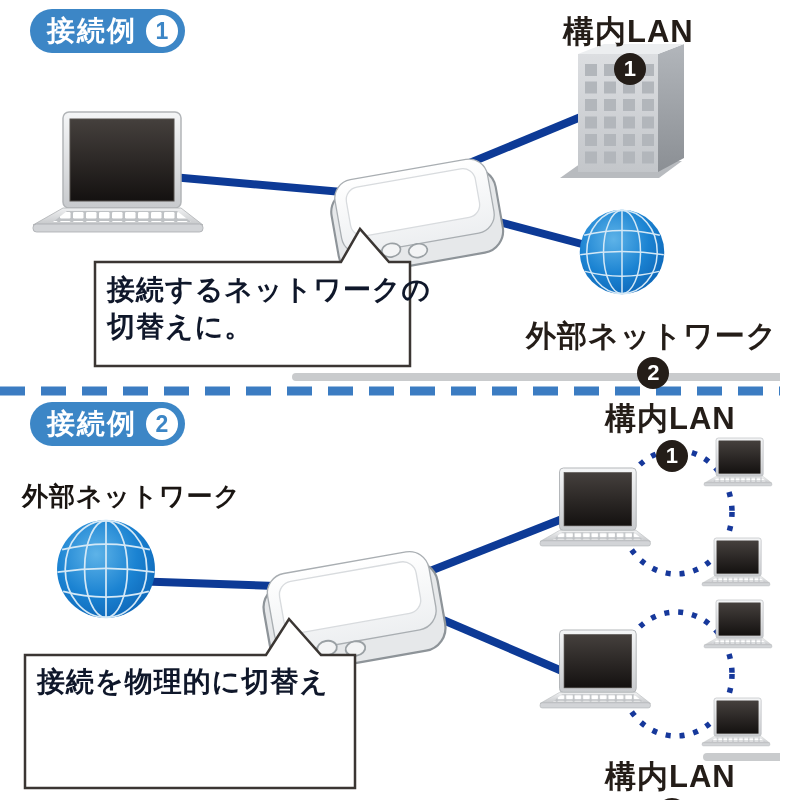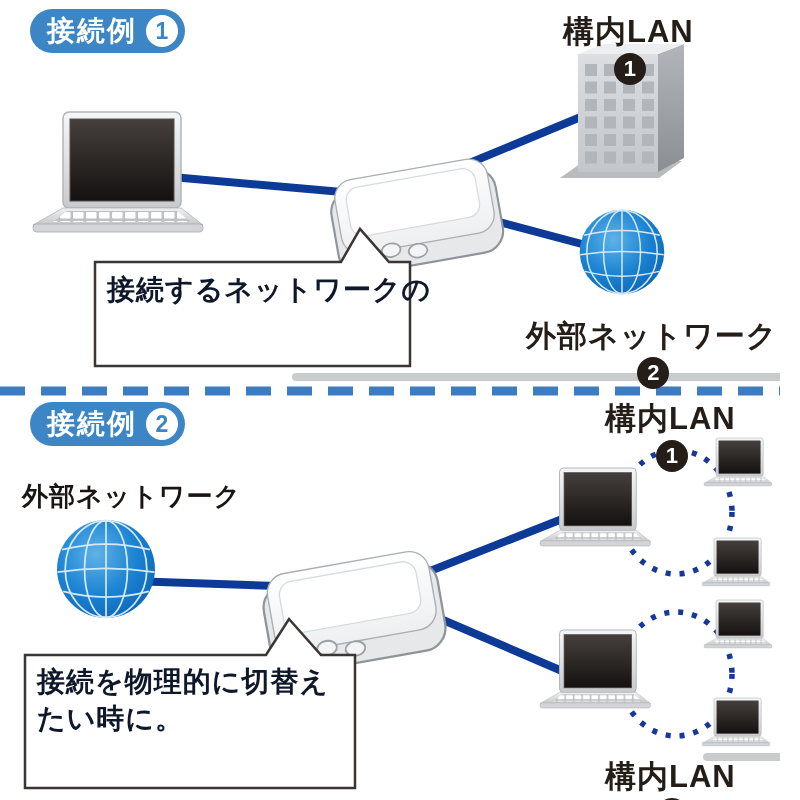--- a/index.html
+++ b/index.html
@@ -168,20 +168,21 @@
     <span class="bcirc">1</span>
   </div>
 
   <div class="lanlabel" style="left:526px;top:316px;font-size:30px;">
     <span>外部ネットワーク</span>
     <span class="bcirc">2</span>
   </div>
 
   <div class="bubble-text" style="left:107px;top:272px;">
     <div>接続するネットワークの</div>
+    <div>切替えに。</div>
   </div>
 
   <div class="badge" style="left:30px;top:402px;">
     <span>接続例</span>
     <span class="circ">2</span>
   </div>
 
   <div class="boldlabel" style="left:22px;top:479px;">
     <span>外部ネットワーク</span>
   </div>
@@ -191,16 +192,15 @@
     <span class="bcirc">1</span>
   </div>
 
   <div class="lanlabel" style="left:605px;top:756px;">
     <span>構内LAN</span>
     <span class="bcirc">2</span>
   </div>
 
   <div class="bubble-text" style="left:37px;top:664px;">
     <div>接続を物理的に切替え</div>
-    <div>たい時に。</div>
   </div>
 
 </div>
 
 </body></html>

